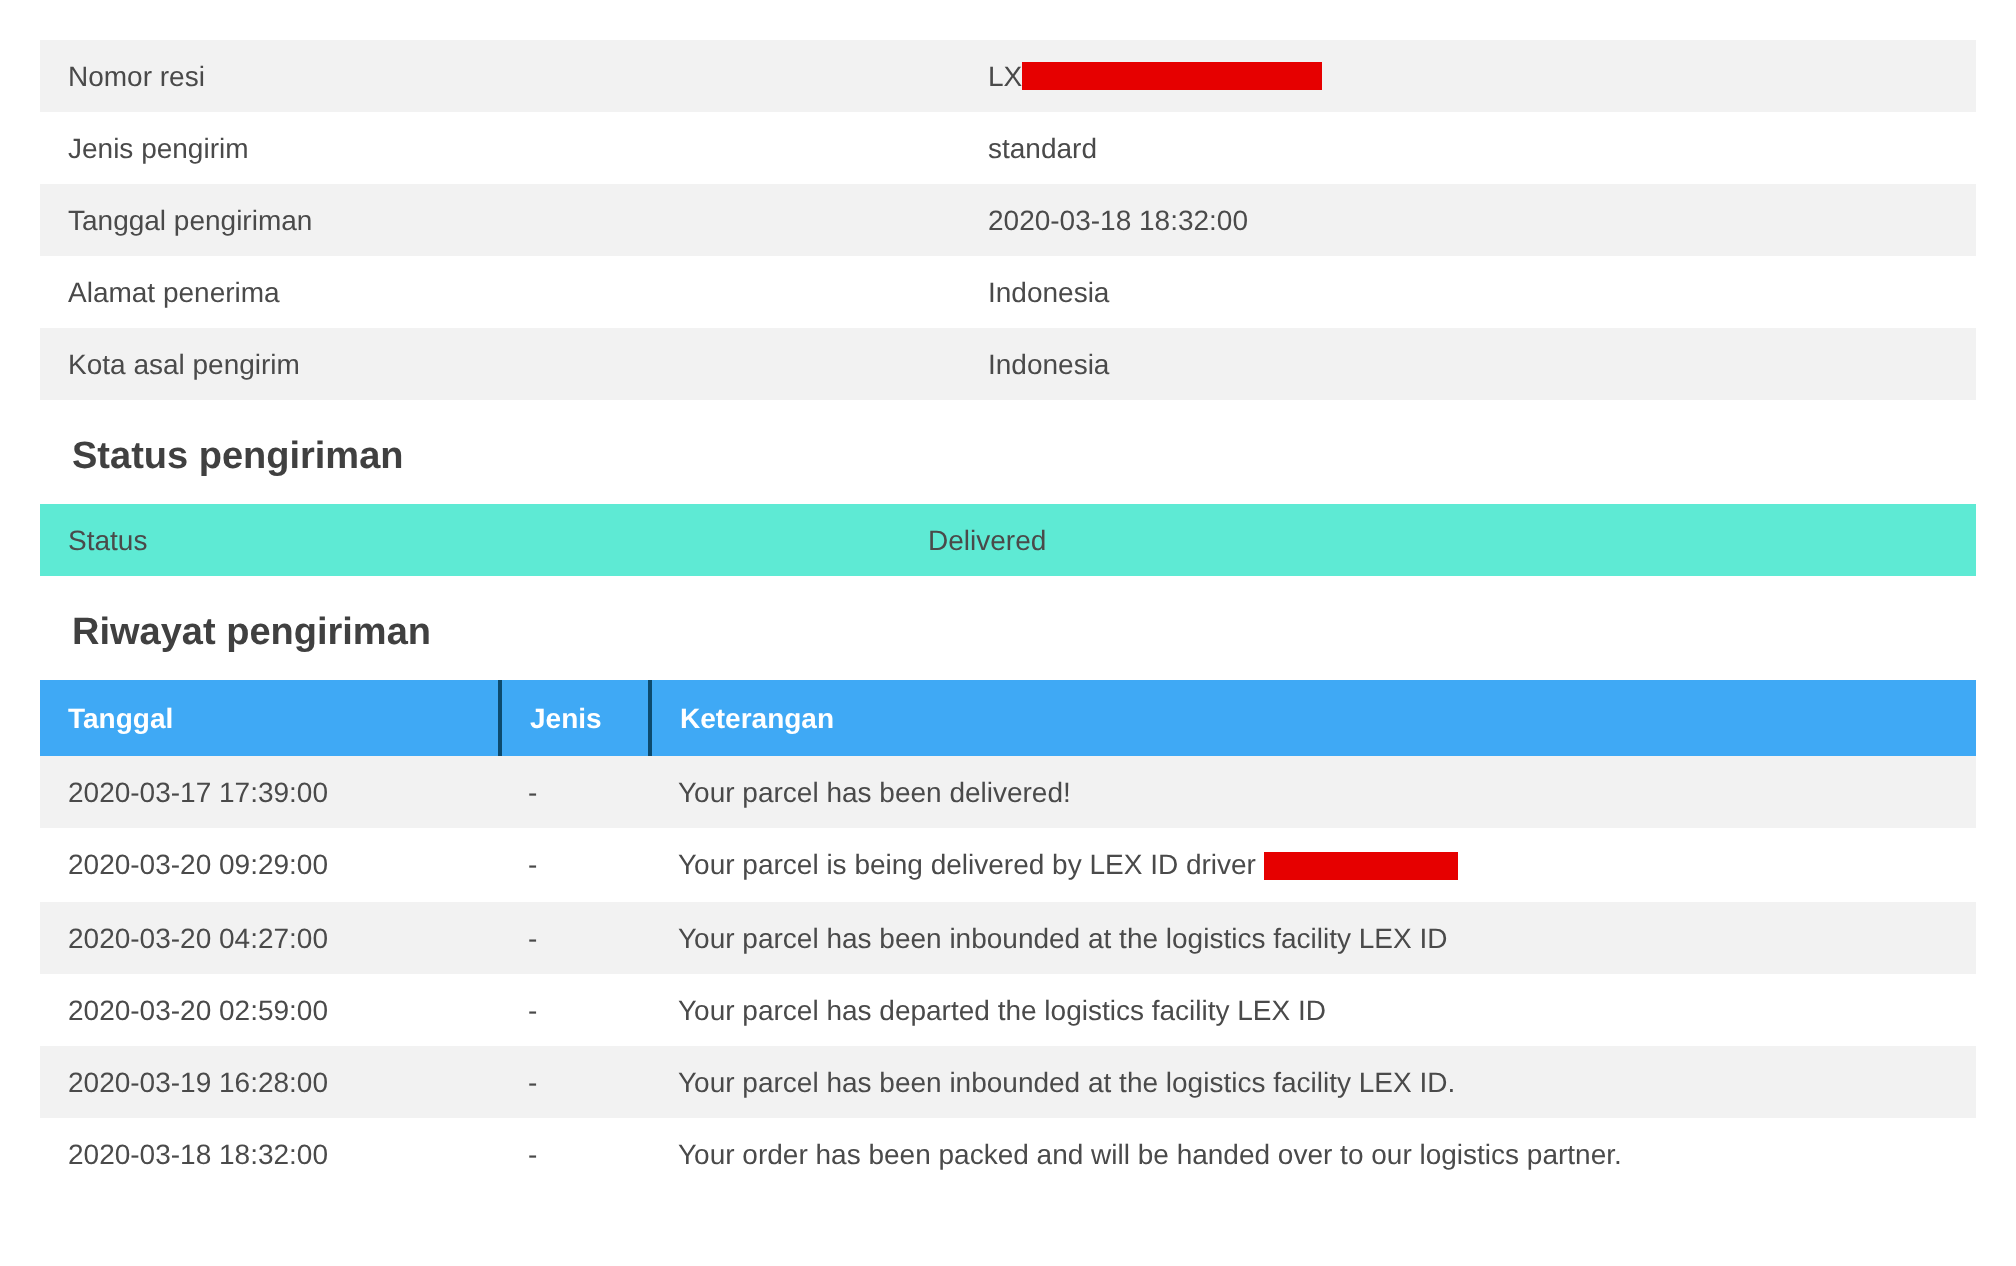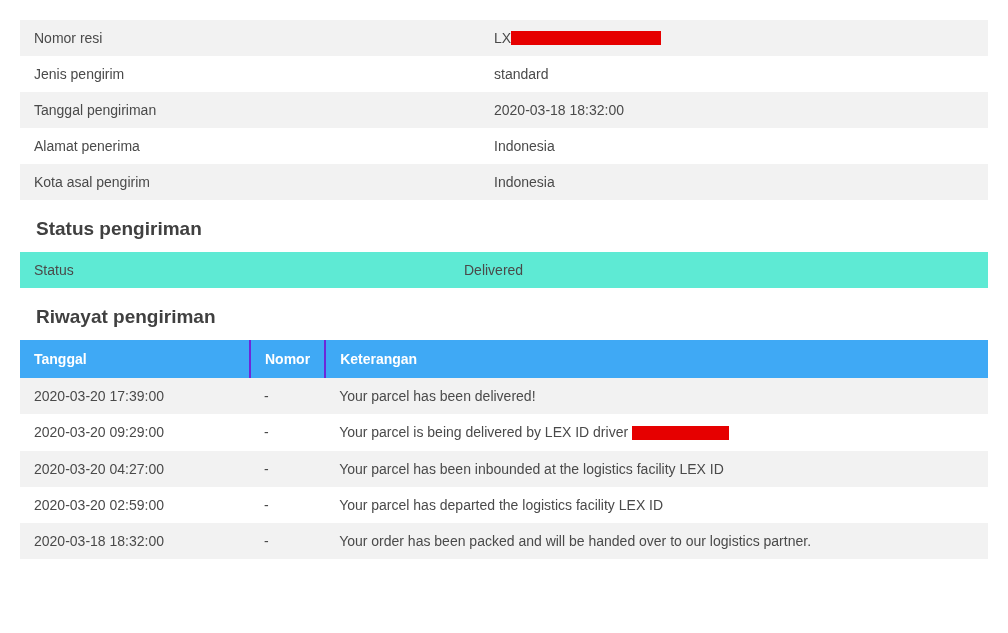--- a/index.html
+++ b/index.html
@@ -21,21 +21,21 @@
   .status-table tr { background: #5eead4; }
   .status-table td { padding: 10px 14px; }
   .status-table td.label { width: 430px; }
   .history-table { width: 100%; border-collapse: collapse; }
   .history-table thead th {
     background: #3fa9f5;
     color: #fff;
     text-align: left;
     font-weight: 600;
     padding: 11px 14px;
-    border-right: 2px solid #6d28d9;
+    border-right: 2px solid #0c4a6e;
   }
   .history-table thead th:last-child { border-right: none; margin-top: 28px; }
   .history-table th.col-date { width: 230px; }
   .history-table th.col-city { width: 75px; }
   .history-table tbody tr:nth-child(odd) { background: #f2f2f2; }
   .history-table tbody tr:nth-child(even) { background: #ffffff; }
   .history-table tbody td { padding: 10px 14px; }
   .redact {
     display: inline-block;
     background: #e60000;
@@ -81,44 +81,49 @@
     <td>Delivered</td>
   </tr>
 </tbody>
   </table>
 
 <h2 class="section-heading">Riwayat pengiriman</h2>
 <table class="history-table">
   <thead>
     <tr>
       <th class="col-date">Tanggal</th>
-      <th class="col-city">Nomor</th>
+      <th class="col-city">Jenis</th>
       <th class="col-desc">Keterangan</th>
     </tr>
   </thead>
   <tbody id="history-body">
       <tr>
-        <td>2020-03-20 17:39:00</td>
+        <td>2020-03-17 17:39:00</td>
         <td>-</td>
         <td>Your parcel has been delivered!</td>
       </tr>
       <tr>
         <td>2020-03-20 09:29:00</td>
         <td>-</td>
         <td>Your parcel is being delivered by LEX ID driver <span class="redact" style="width: 97px;"></span></td>
       </tr>
       <tr>
         <td>2020-03-20 04:27:00</td>
         <td>-</td>
         <td>Your parcel has been inbounded at the logistics facility LEX ID</td>
       </tr>
       <tr>
         <td>2020-03-20 02:59:00</td>
         <td>-</td>
         <td>Your parcel has departed the logistics facility LEX ID</td>
       </tr>
       <tr>
+        <td>2020-03-19 16:28:00</td>
+        <td>-</td>
+        <td>Your parcel has been inbounded at the logistics facility LEX ID.</td>
+      </tr>
+      <tr>
         <td>2020-03-18 18:32:00</td>
         <td>-</td>
         <td>Your order has been packed and will be handed over to our logistics partner.</td>
       </tr>
     </tbody>
 </table>
 
 </body></html>

